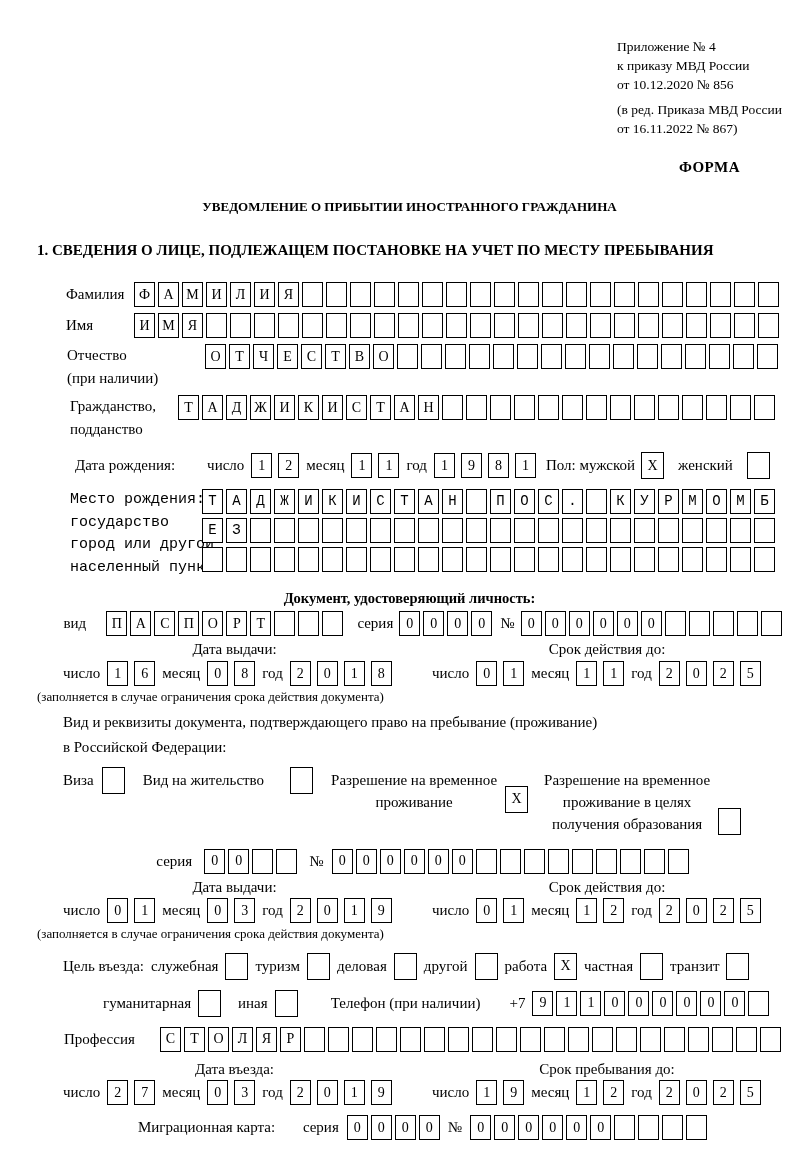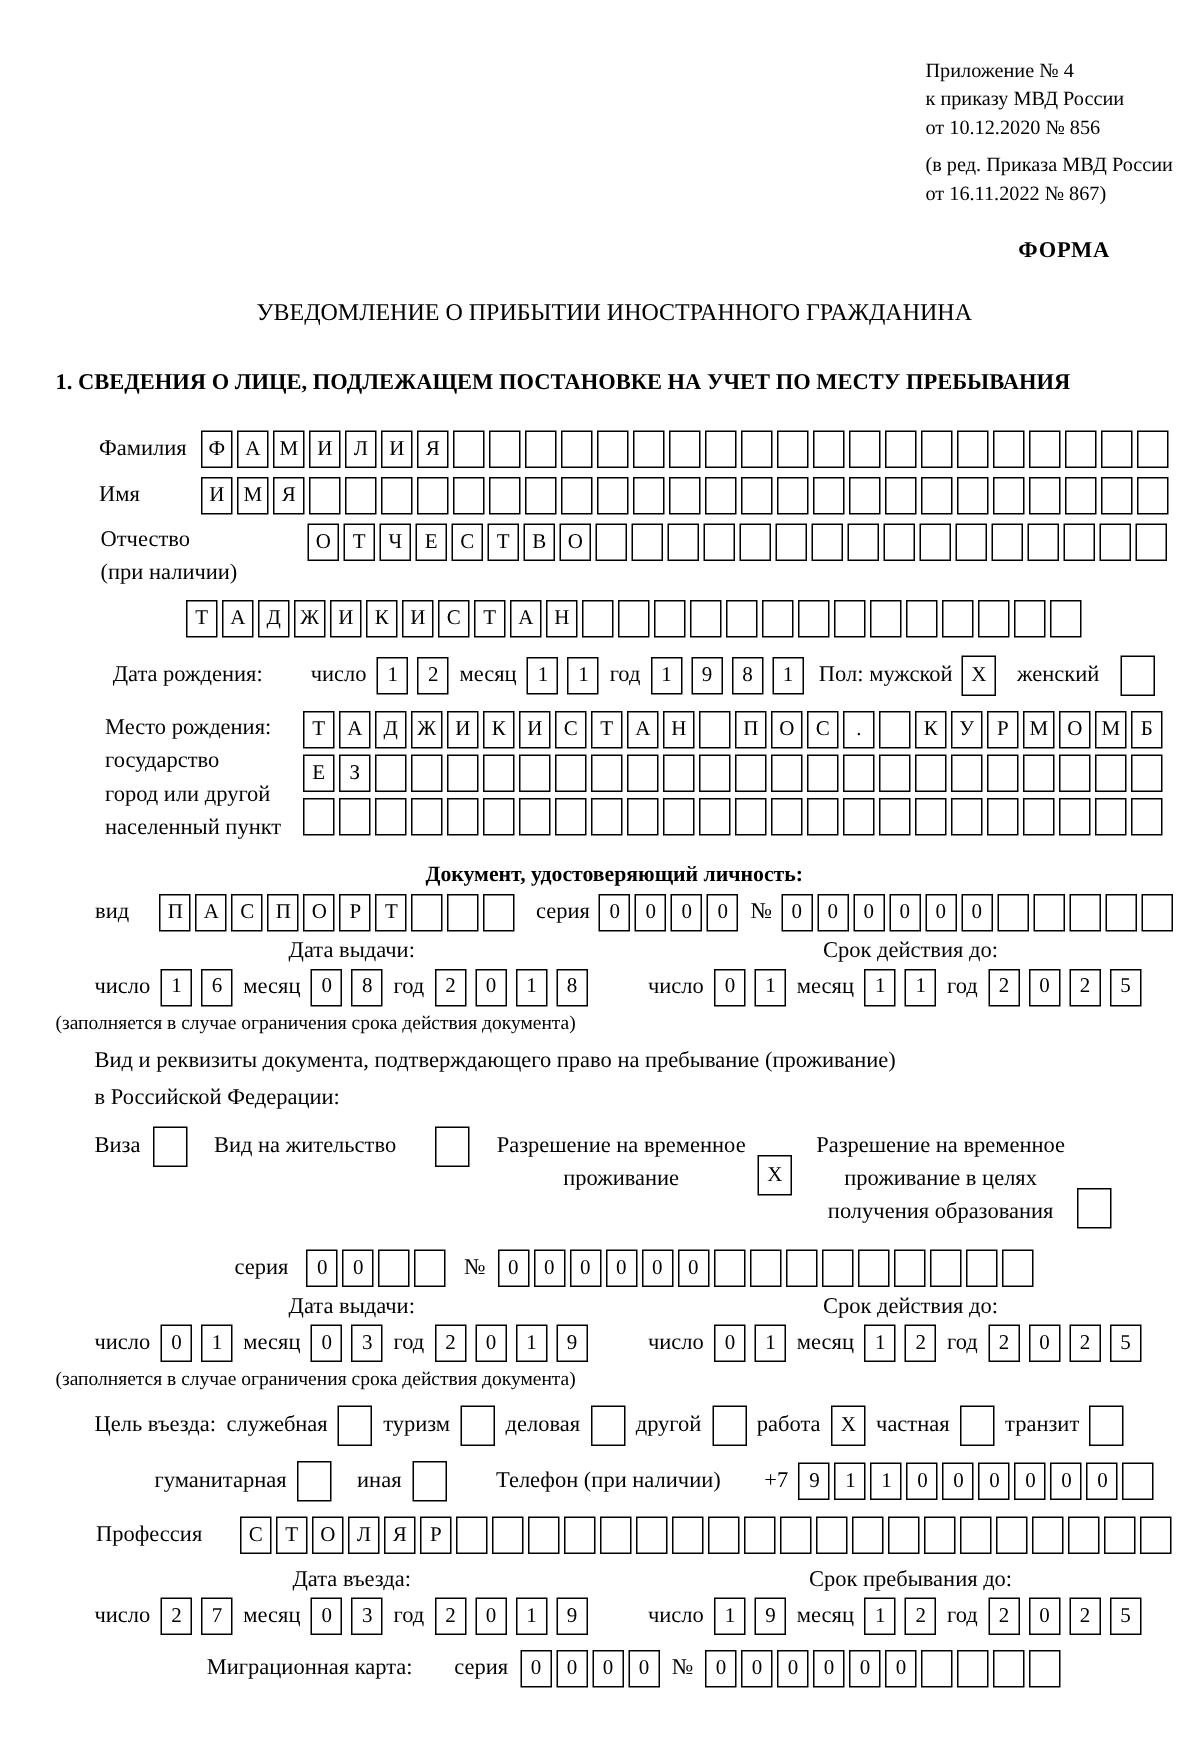--- a/index.html
+++ b/index.html
@@ -10,21 +10,21 @@
     color:#000; font-size:15px; line-height:1.25;
     position:relative;
   }
   .page { padding:38px 18px 24px 37px; }
 
   
   .hdr-right { margin-left:580px; width:200px; font-size:13.5px; line-height:1.4; }
   .hdr-right .grp2 { margin-top:6px; }
   .forma { text-align:right; font-weight:bold; font-size:15px; margin:20px 42px 0 0; letter-spacing:.5px; }
 
-  .title { text-align:center; font-weight:normal; font-size:16px; margin-top:20px; line-height:1.55; }
+  .title { text-align:center; font-weight:bold; font-size:13px; margin-top:20px; line-height:1.55; }
   .blank-line { display:inline-block; width:58px; border-bottom:2.5px solid #000; height:14px; margin-left:10px; }
 
   .sec-heading { font-weight:bold; font-size:15px; margin-top:24px; white-space:nowrap; }
 
   
   .frow { display:flex; align-items:flex-start; padding-left:26px; margin-top:6px;justify-content:center; }
   .lbl { white-space:nowrap; line-height:25px; }
   .stack { display:flex; flex-direction:column; line-height:22.5px; }
   .stack span { white-space:nowrap; }
 
@@ -175,20 +175,24 @@
         <span class="cell"></span>
         <span class="cell"></span>
         <span class="cell"></span>
         <span class="cell"></span>
         <span class="cell"></span>
         <span class="cell"></span>
       </span>
   </div>
 
   <div class="frow">
+    <span class="stack w108">
+      <span>Гражданство,</span>
+      <span>подданство</span>
+    </span>
     <span class="cells">
         <span class="cell">Т</span>
         <span class="cell">А</span>
         <span class="cell">Д</span>
         <span class="cell">Ж</span>
         <span class="cell">И</span>
         <span class="cell">К</span>
         <span class="cell">И</span>
         <span class="cell">С</span>
         <span class="cell">Т</span>
@@ -235,21 +239,21 @@
     <span class="lbl" style="margin-left:10px;">Пол: мужской</span>
     <span class="cells cb" style="margin-left:6px;">
         <span class="cell">X</span>
       </span>
     <span class="lbl" style="margin-left:14px;">женский</span>
     <span class="cells cb" style="margin-left:14px;">
         <span class="cell"></span>
       </span>
   </div>
 
-  <div class="frow" style="margin-top:10px;">
+  <div class="frow" style="margin-top:10px;font-family:Liberation Mono, monospace;">
     <span class="stack w132">
       <span>Место рождения:</span>
       <span>государство</span>
       <span>город или другой</span>
       <span>населенный пункт</span>
     </span>
     <span class="cellcol">
       <span class="cells">
           <span class="cell">Т</span>
           <span class="cell">А</span>

